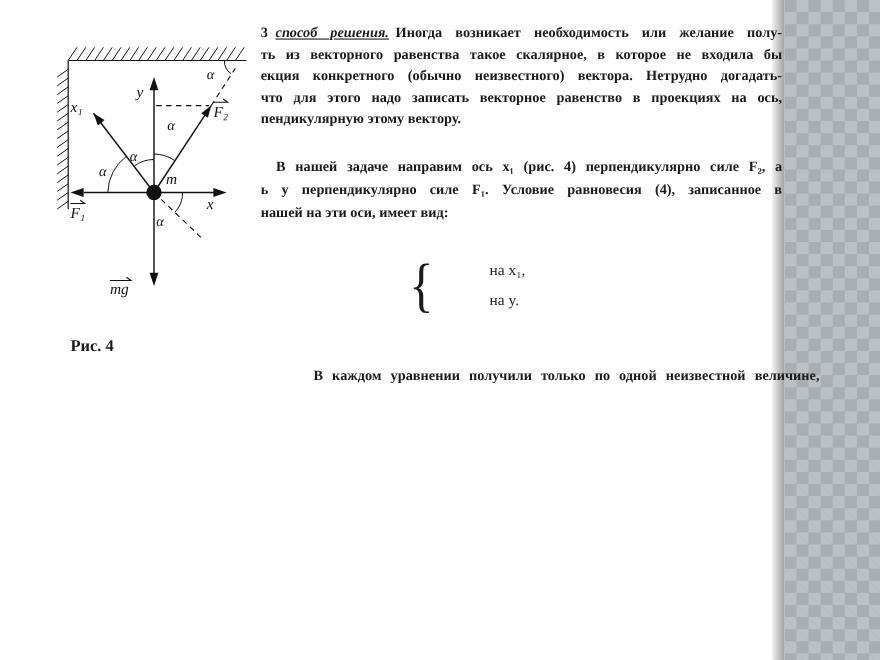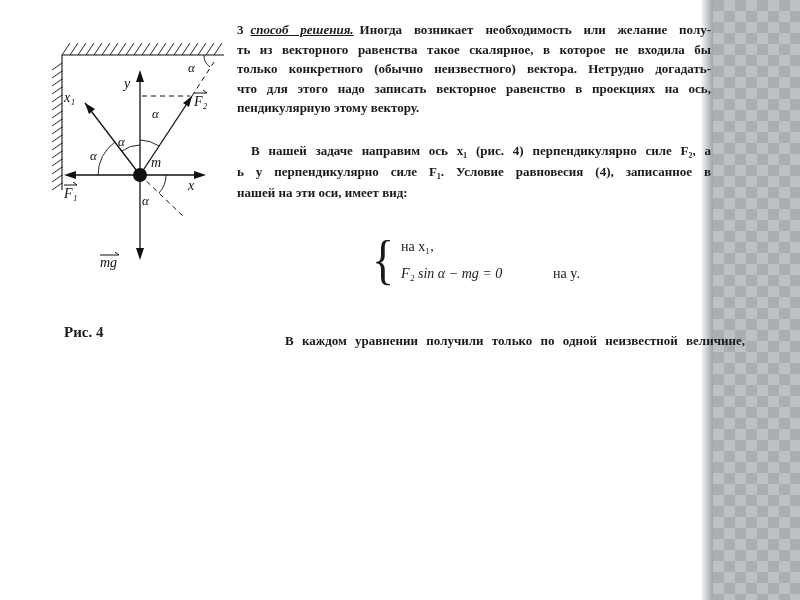--- a/index.html
+++ b/index.html
@@ -29,24 +29,24 @@
   #para3{left:237px;top:330px;line-height:22.5px;margin-left:34px;}
   .jl{text-align:justify;text-align-last:justify;}
   .ind{text-indent:14px;}
   .num{margin-right:7px;}
   .term{font-style:italic;text-decoration:underline;margin-right:6px;}
   
   .eqs{position:absolute;left:372px;top:233px;display:flex;align-items:center;}
   .brace{font-size:46px;font-weight:400;transform:scaleY(1.18);margin-right:7px;line-height:1;}
   .eqrow{display:grid;grid-template-columns:152px auto;font-size:14px;line-height:27px;}
   .math{font-style:italic;}
-  .cond{font-style:normal;}
+  .cond{font-style:normal;margin-left:44px;}
   
   .figwrap{position:absolute;left:38px;top:26px;width:210px;height:300px;}
-  .caption{position:absolute;left:64px;top:307px;font-size:15px;font-weight:bold;margin-top:17px;}
+  .caption{position:absolute;left:64px;top:307px;font-size:15px;font-weight:bold;}
   svg text{font-family:"Liberation Serif","DejaVu Serif",serif;font-style:italic;font-size:14px;fill:#111;}
   svg .small{font-size:13px;}
 </style>
 </head>
 <body>
 
 <div class="seam"></div>
 <div class="sidebar"></div>
 
 <svg class="figwrap" viewBox="0 0 210 300">
@@ -109,39 +109,38 @@
   <text class="small" x="104" y="179">α</text>
 </svg>
 
 <div class="caption">Рис. 4</div>
 
 <div class="txt" id="para1">
   <div class="jl">
     <span class="num">3</span><span class="term">способ решения.</span><span>Иногда возникает необходимость или желание полу-</span>
   </div>
   <div class="jl">ть из векторного равенства такое скалярное, в которое не входила бы</div>
-  <div class="jl">только конкретного (обычно неизвестного) вектора. Нетрудно догадать-</div>
+  <div class="jl">екция конкретного (обычно неизвестного) вектора. Нетрудно догадать-</div>
   <div class="jl">что для этого надо записать векторное равенство в проекциях на ось,</div>
   <div>пендикулярную этому вектору.</div>
 </div>
 
 <div class="txt" id="para2">
   <div class="jl ind">В нашей задаче направим ось  x₁ (рис. 4)  перпендикулярно силе  F₂,  а</div>
   <div class="jl">ь  y  перпендикулярно силе  F₁.  Условие равновесия (4), записанное в</div>
   <div>нашей на эти оси, имеет вид:</div>
 </div>
 
 <div class="eqs">
   <div class="brace">{</div>
   <div>
     <div class="eqrow">
       <span class="cond">на x₁,</span>
     </div>
     <div class="eqrow">
-      <span class="math">F₂ sin α − mg = 0</span>
       <span class="cond">на y.</span>
     </div>
   </div>
 </div>
 
 <div class="txt" id="para3">
   <div class="jl ind">В каждом уравнении получили только по одной неизвестной величине,</div>
 </div>
 
 </body></html>

